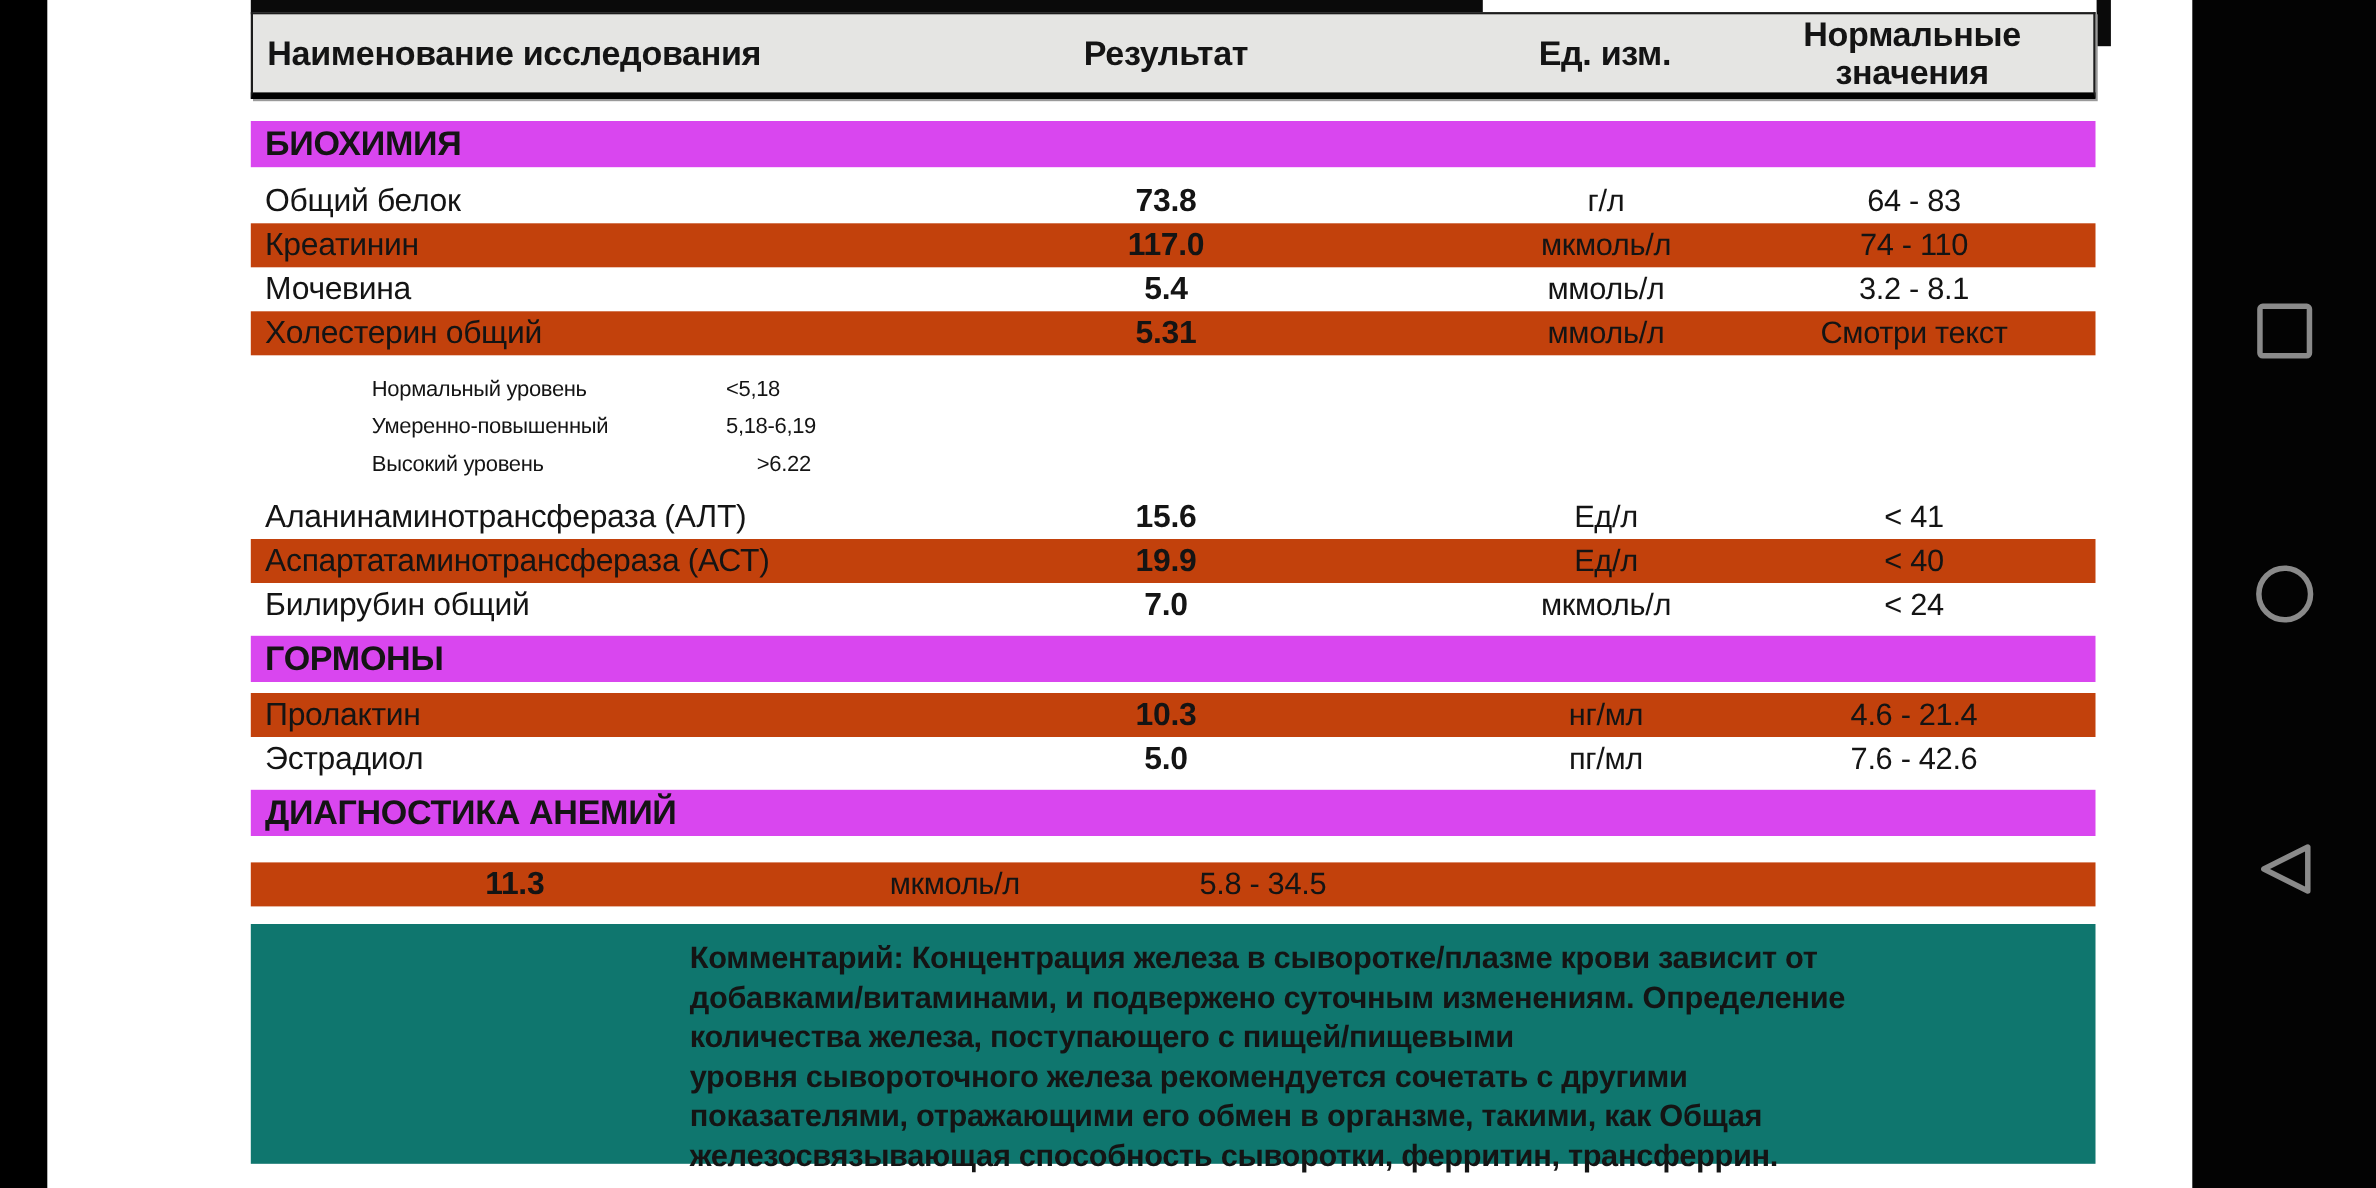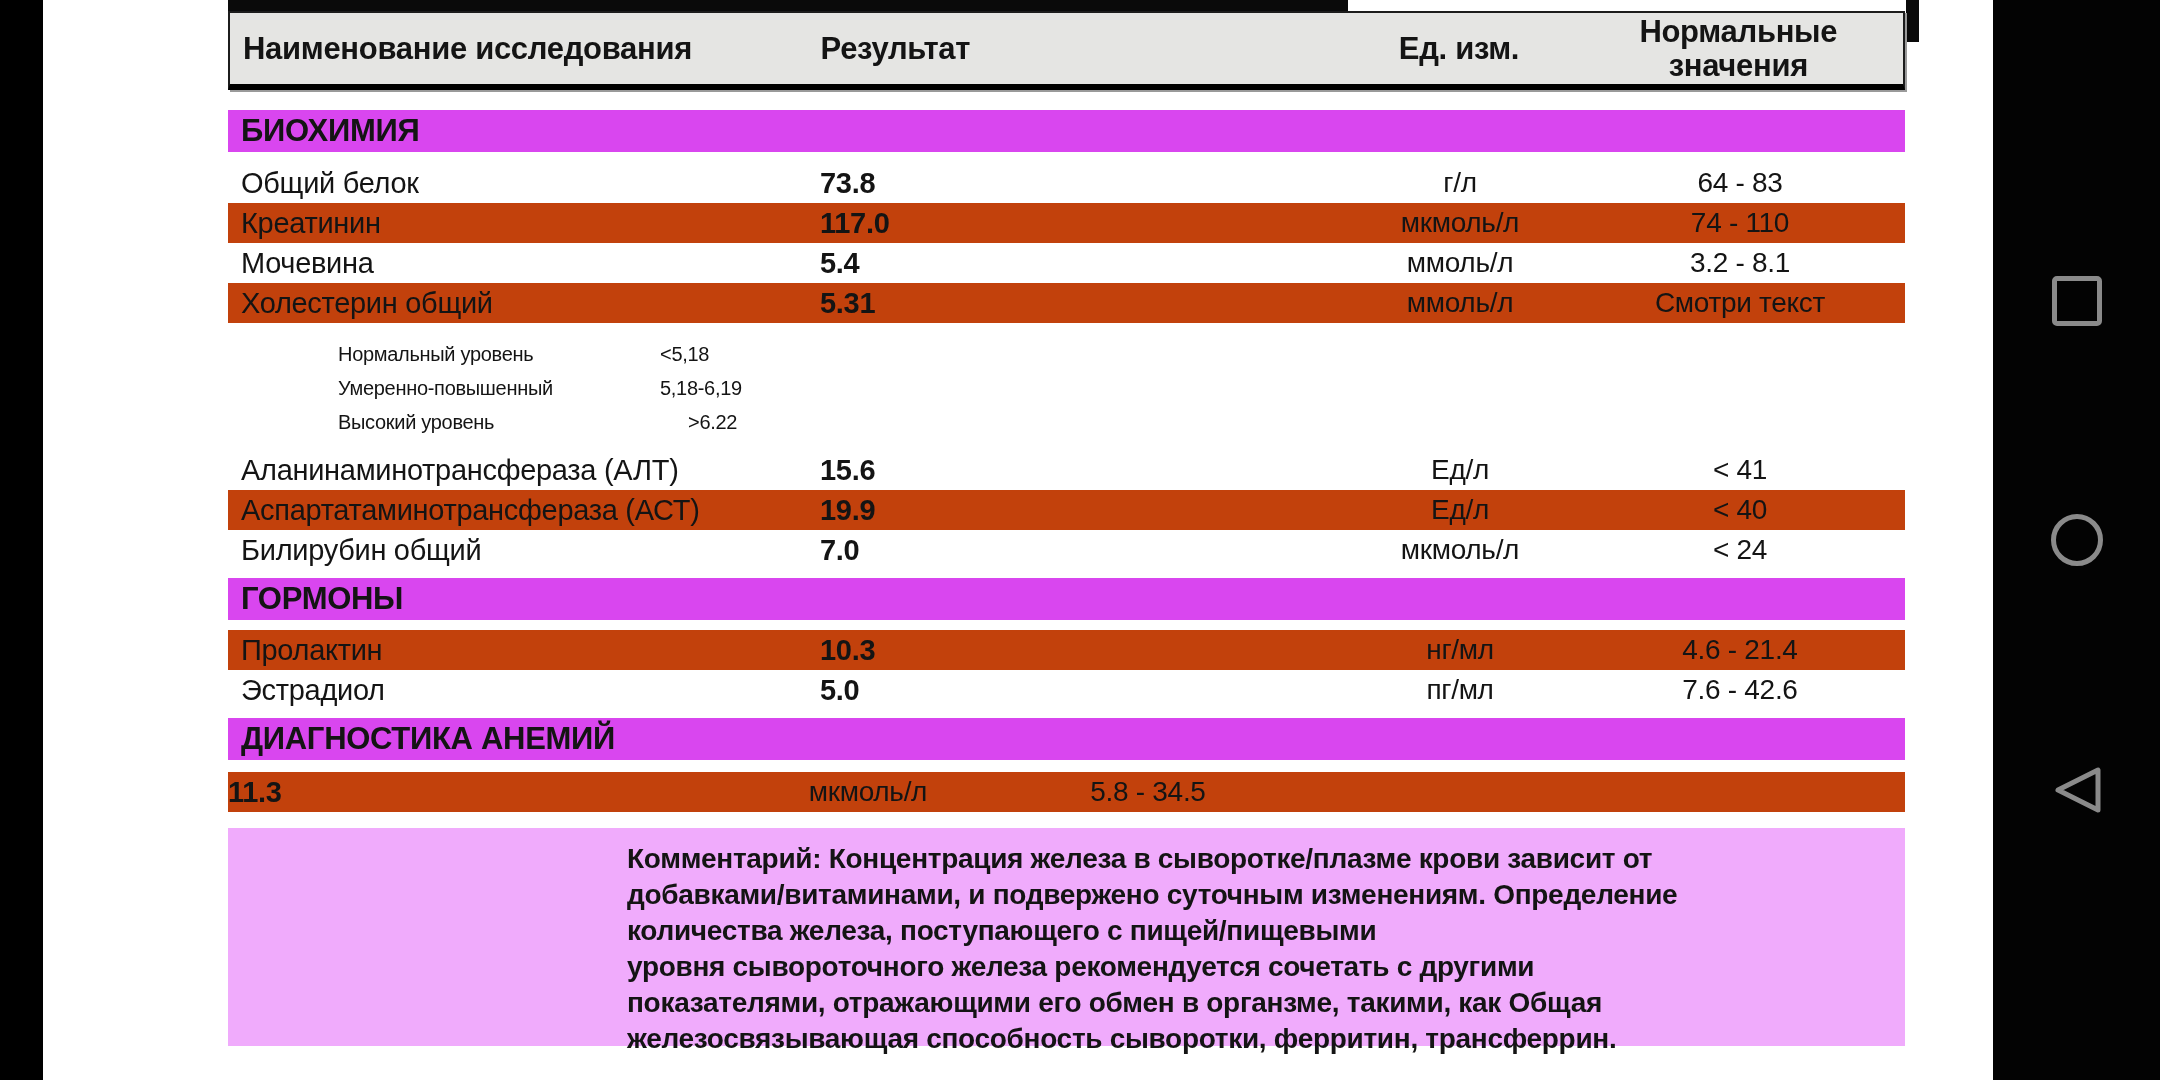--- a/index.html
+++ b/index.html
@@ -21,47 +21,47 @@
   
   .doc{position:absolute;left:228px;top:11px;width:1677px;}
   .thead{
     box-sizing:border-box;height:79px;background:#e5e5e3;
     border:2px solid #1c1c1c;border-bottom:6px solid #000;
     display:flex;align-items:center;
     font-weight:bold;font-size:31px;letter-spacing:-0.3px;
     box-shadow:2px 2px 0 #9a9a9a;
   }
   .col-name{width:592px;box-sizing:border-box;padding-left:13px;text-align:left;}
-  .col-result{width:480px;}
+  .col-result{width:480px;text-align:center;}
   .col-units{width:320px;text-align:center;}
   .col-norm{width:285px;box-sizing:border-box;padding-right:45px;text-align:center;}
   .thead .col-norm{line-height:34px;}
   .body{margin-top:20px;}
   .section-band{
     height:42px;line-height:42px;background:#d946ef;
     font-weight:bold;font-size:31px;letter-spacing:-0.3px;
     box-sizing:border-box;padding-left:13px;
   }
   .band-biochem{margin-bottom:11px;}
   .band-hormones{margin-top:8px;margin-bottom:10px;}
-  .band-anemia{margin-top:8px;margin-bottom:12px;}
+  .band-anemia{margin-top:8px;margin-bottom:24px;}
   .row{display:flex;align-items:center;height:40px;font-size:29px;letter-spacing:-0.3px;}
   .row.shaded{background:#c2410c;}
   .row .col-result{font-weight:bold;}
   .row .col-units,.row .col-norm{font-size:28px;}
   
   .chol-block{box-sizing:border-box;padding:14px 0 10px 110px;height:114px;}
   .chol-line{display:flex;height:34px;line-height:34px;font-size:20px;letter-spacing:-0.3px;}
   .chol-label{width:322px;}
   .chol-line.indent3 .chol-value{padding-left:28px;}
   .alt-group{margin-top:13px;}
   
   .comment{
     margin-top:16px;box-sizing:border-box;width:1677px;height:218px;
-    background:#f0abfc;padding:13px 40px 0 399px;
+    background:#0f766e;padding:13px 40px 0 399px;
   }
   .comment-line{font-weight:bold;font-size:28px;line-height:36px;letter-spacing:-0.3px;white-space:nowrap;}
 </style>
 </head>
 <body>
 
 <div class="left-bezel"></div>
 <div class="scan-bar-top"></div>
 <div class="scan-tick-right"></div>
 

